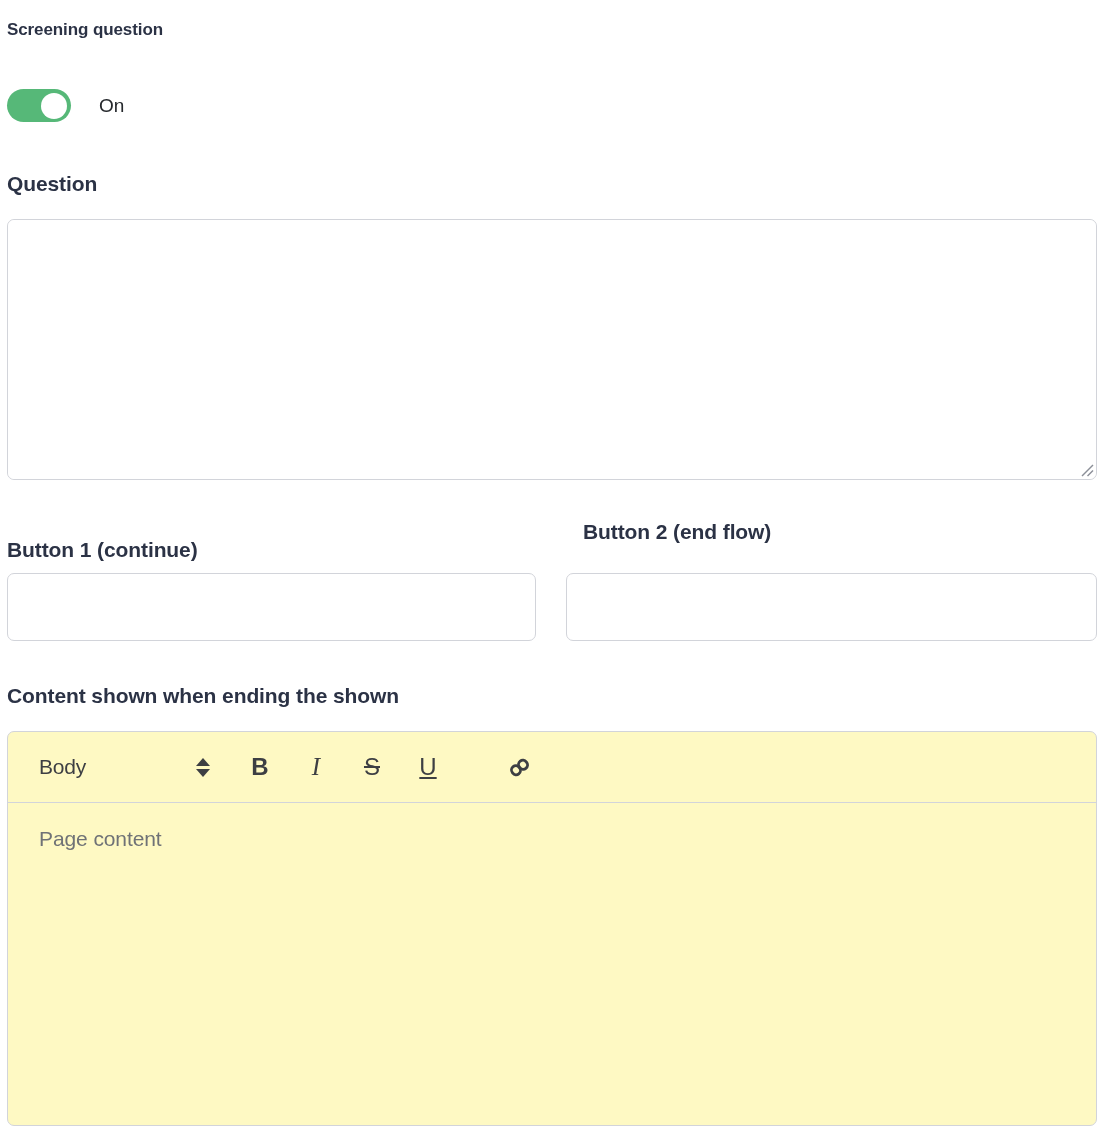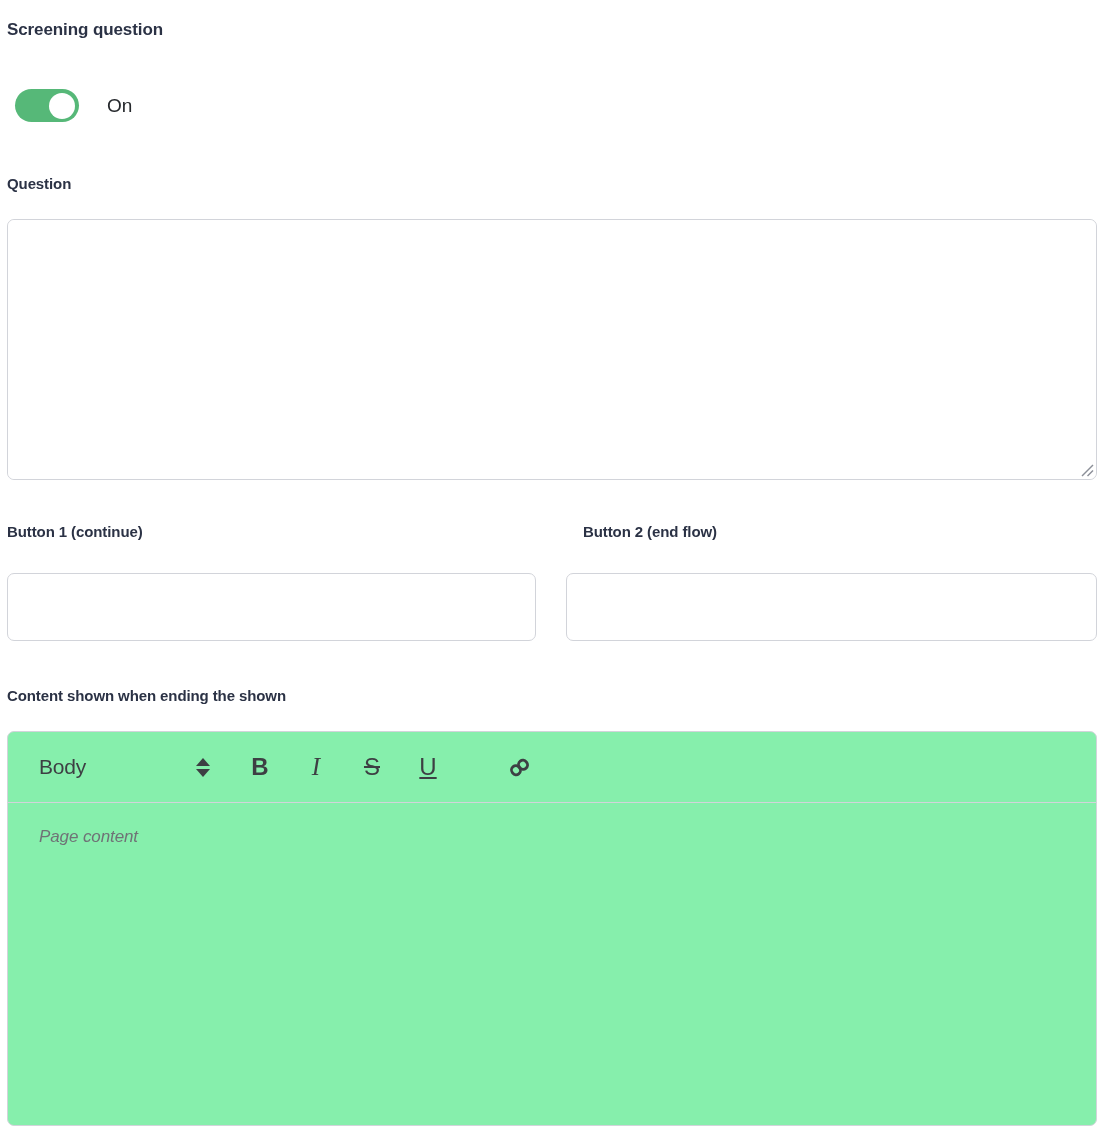--- a/index.html
+++ b/index.html
@@ -22,42 +22,42 @@
     left: 0;
     top: 0;
     width: 1103px;
     height: 1078px;
     box-sizing: border-box;
     padding: 0 18px;
   }
 
   
   .field-label {
-    font-size: 15px;
+    font-size: 21px;
     font-weight: bold;
     color: #2b3245;
     letter-spacing: -0.1px;
     line-height: 20px;
   }
 
   
   .section-heading {
     position: absolute;
     left: 7px;
     top: 20px;
     font-size: 17px;
     font-weight: bold;
     color: #2b3245;
     letter-spacing: -0.1px;
   }
 
   
   .toggle-row {
     position: absolute;
-    left: 15px;
+    left: 7px;
     top: 89px;
     display: flex;
     align-items: center;
   }
   .toggle {
     width: 64px;
     height: 33px;
     border-radius: 17px;
     background: #56b878;
     position: relative;
@@ -104,21 +104,21 @@
     bottom: 2px;
     width: 16px;
     height: 16px;
     pointer-events: none;
   }
 
   
   .btn1-label {
     position: absolute;
     left: 7px;
-    top: 522px;
+    top: 540px;
   }
   .btn2-label {
     position: absolute;
     left: 583px;
     top: 522px;
   }
   .btn1-input {
     position: absolute;
     left: 7px;
     top: 573px;
@@ -152,21 +152,21 @@
   }
   .editor {
     position: absolute;
     left: 7px;
     top: 731px;
     width: 1090px;
     height: 395px;
     box-sizing: border-box;
     border: 1px solid #d2d4da;
     border-radius: 7px;
-    background: #86efac;
+    background: #fef9c3;
     overflow: hidden;
   }
   .editor-toolbar {
     height: 71px;
     border-bottom: 1px solid #d2d4da;
     display: flex;
     align-items: center;
     padding-left: 31px;
     box-sizing: border-box;
   }
@@ -221,22 +221,21 @@
   .tool-btn.strike { text-decoration: line-through; }
   .tool-btn.underline { text-decoration: underline; }
   .sp-1 { width: 20px; flex: none; }
   .sp-2 { width: 20px; flex: none; }
   .sp-4 { width: 55px; flex: none; }
 
   .editor-body {
     padding: 24px 31px;
   }
   .editor-placeholder {
-    font-size: 17px;
-    font-style: italic;
+    font-size: 21px;
     color: #6f7276;
     letter-spacing: -0.1px;
   }
 </style>
 </head>
 <body>
 
 <div class="page">
 
   <div class="section-heading">Screening question</div>

